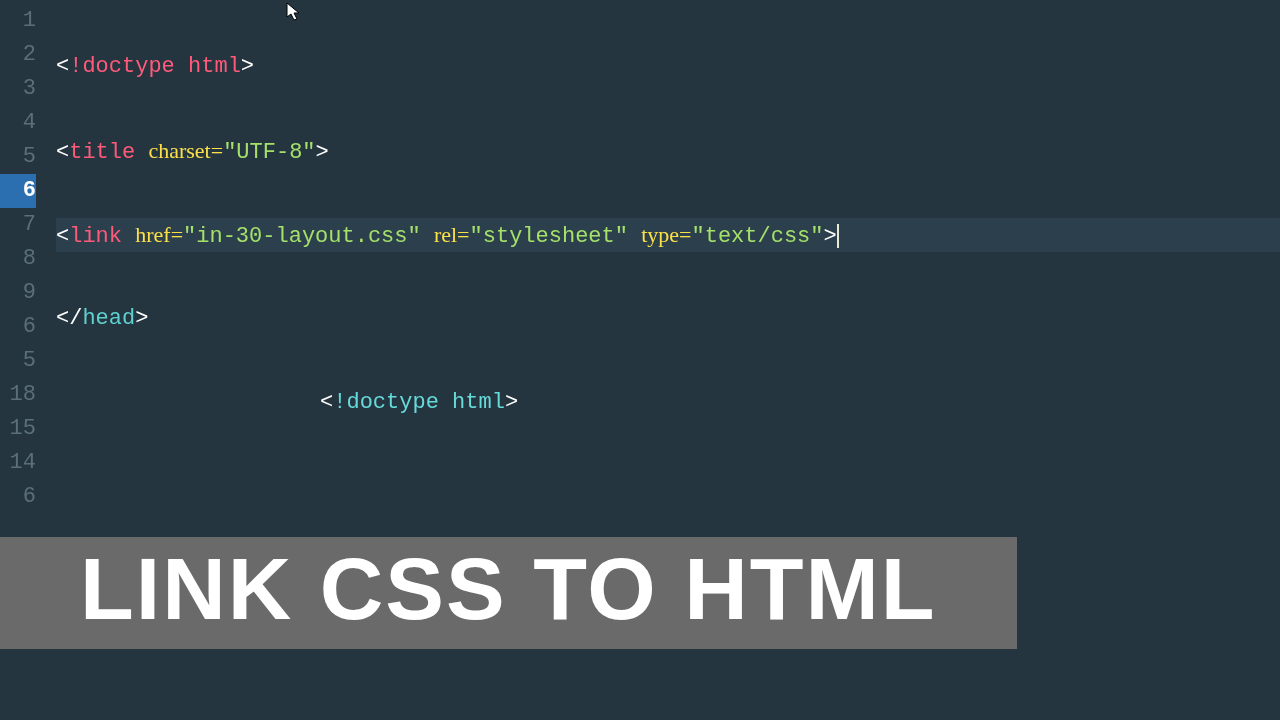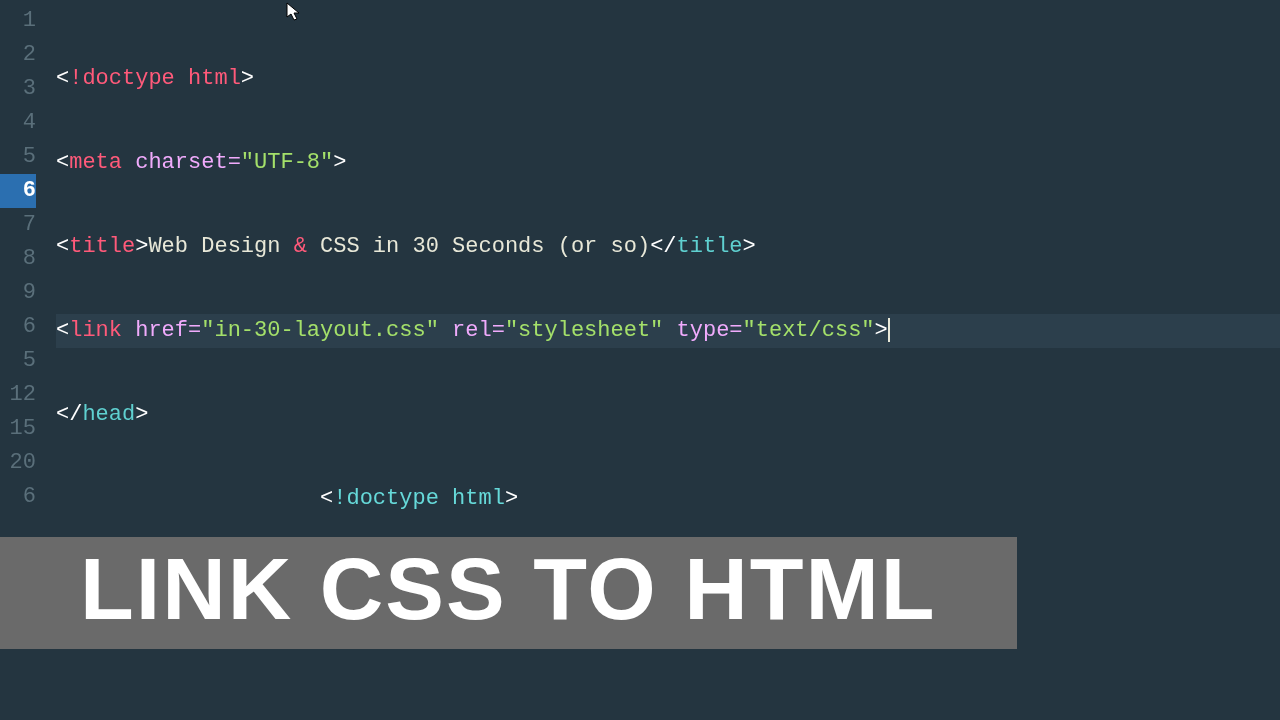--- a/index.html
+++ b/index.html
@@ -30,33 +30,33 @@
     height: 34px;
     line-height: 34px;
   }
   .gutter .ln.active {
     background: #2b6fb0;
     color: #ffffff;
     font-weight: bold;
   }
   .code {
     flex: 1;
-    padding: 12px 0 0 12px;
+    padding: 0 0 0 12px;
     white-space: pre;
   }
   .line {
     height: 34px;
     line-height: 34px;
   }
   .line.active {
     background: rgba(50,70,85,0.6);
   }
   .t-bracket { color: #ffffff; }
   .t-tag { color: #ff5a7a; }
-  .t-attr { color: #f0abfc; }
+  .t-attr { color: #fde047; font-family: Liberation Serif, serif; }
   .t-string { color: #a4e06a; }
   .t-text { color: #e8e8d8; }
   .t-op { color: #ff5a7a; }
   .t-close { color: #5fd0d0; }
   .cursor {
     display: inline-block;
     width: 2px;
     height: 24px;
     background: #e8e8d8;
     vertical-align: middle;
@@ -99,30 +99,29 @@
     <div class="ln">2</div>
     <div class="ln">3</div>
     <div class="ln">4</div>
     <div class="ln">5</div>
     <div class="ln active">6</div>
     <div class="ln">7</div>
     <div class="ln">8</div>
     <div class="ln">9</div>
     <div class="ln">6</div>
     <div class="ln">5</div>
-    <div class="ln">12</div>
+    <div class="ln">18</div>
     <div class="ln">15</div>
-    <div class="ln">20</div>
+    <div class="ln">14</div>
     <div class="ln">6</div>
   </div>
 
   <div class="code">
     <div class="line"><span class="t-bracket">&lt;</span><span class="t-tag">!doctype</span><span> </span><span class="t-tag">html</span><span class="t-bracket">&gt;</span></div>
-    <div class="line"><span class="t-bracket">&lt;</span><span class="t-tag">meta</span><span> </span><span class="t-attr">charset</span><span class="t-attr">=</span><span class="t-string">"UTF-8"</span><span class="t-bracket">&gt;</span></div>
-    <div class="line"><span class="t-bracket">&lt;</span><span class="t-tag">title</span><span class="t-bracket">&gt;</span><span class="t-text">Web Design </span><span class="t-op">&amp;</span><span class="t-text"> CSS in 30 Seconds (or so)</span><span class="t-bracket">&lt;/</span><span class="t-close">title</span><span class="t-bracket">&gt;</span></div>
+    <div class="line"><span class="t-bracket">&lt;</span><span class="t-tag">title</span><span> </span><span class="t-attr">charset</span><span class="t-attr">=</span><span class="t-string">"UTF-8"</span><span class="t-bracket">&gt;</span></div>
     <div class="line active"><span class="t-bracket">&lt;</span><span class="t-tag">link</span><span> </span><span class="t-attr">href</span><span class="t-attr">=</span><span class="t-string">"in-30-layout.css"</span><span> </span><span class="t-attr">rel</span><span class="t-attr">=</span><span class="t-string">"stylesheet"</span><span> </span><span class="t-attr">type</span><span class="t-attr">=</span><span class="t-string">"text/css"</span><span class="t-bracket">&gt;</span><span class="cursor"></span></div>
     <div class="line"><span class="t-bracket">&lt;/</span><span class="t-close">head</span><span class="t-bracket">&gt;</span></div>
     <div class="line">                    <span class="s-bracket">&lt;</span><span class="s-tag">!doctype</span><span> </span><span class="s-tag">html</span><span class="s-bracket">&gt;</span></div>
     
     
     
     
     
     
     

